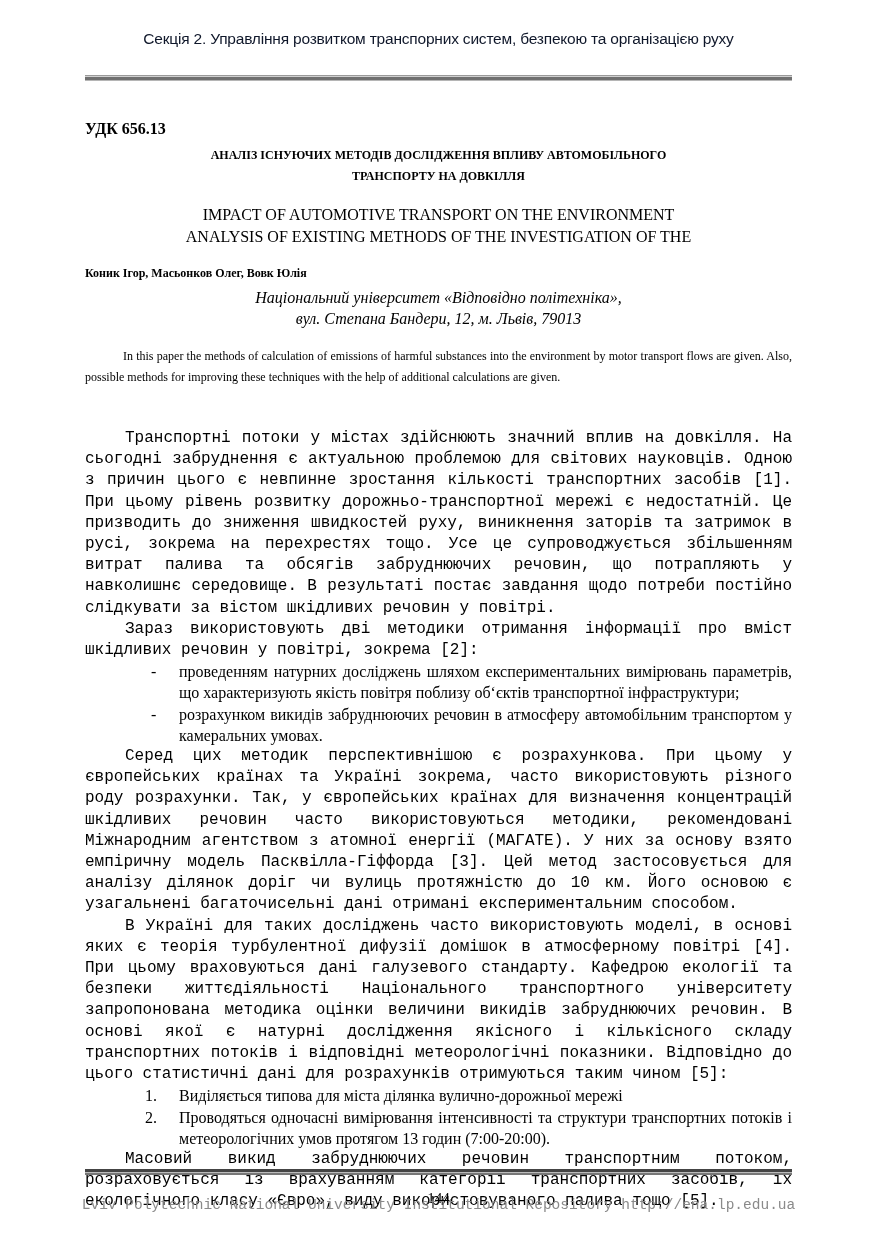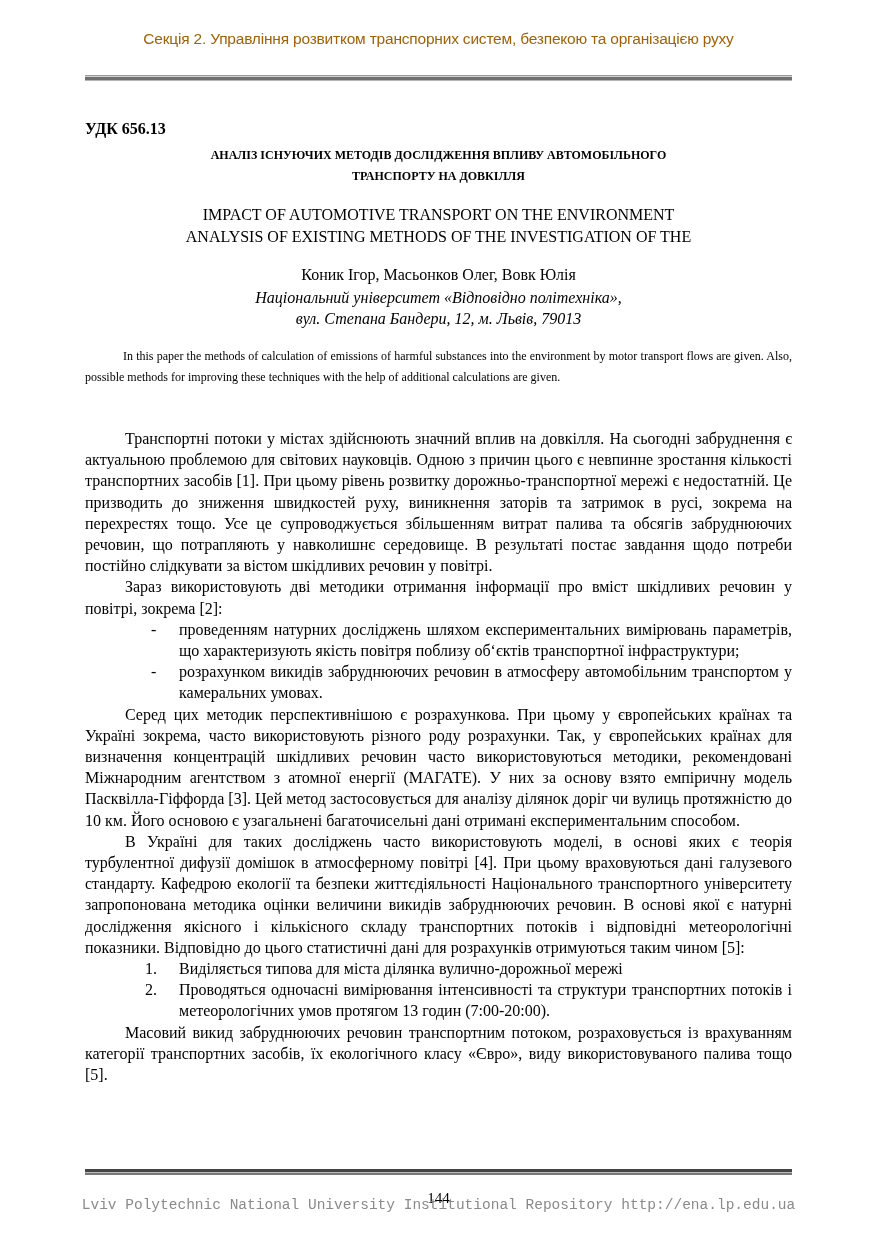--- a/index.html
+++ b/index.html
@@ -2,21 +2,21 @@
 <html><head>
   <meta charset="utf-8">
   <style>
     html, body { margin: 0; padding: 0; background: #ffffff; }
     body { width: 877px; height: 1240px; position: relative; overflow: hidden; color: #000; }
     .page { position: absolute; left: 0; top: 0; width: 877px; height: 1240px; }
 
     .running-header {
       position: absolute; top: 30px; left: 0; width: 877px; text-align: center;
       font-family: "Liberation Sans Narrow", "Liberation Sans", sans-serif;
-      font-size: 15.5px; color: #a16207; letter-spacing: -0.2px;
+      font-size: 15.5px; color: #0f172a; letter-spacing: -0.2px;
     }
     .rule-top {
       position: absolute; left: 85px; width: 707px; top: 75px; height: 6px;
       background: linear-gradient(#9a9a9a 0px, #9a9a9a 1px, #d0d0d0 1px, #d0d0d0 2px, #707070 2px, #707070 5px, #b5b5b5 5px);
     }
     .rule-bottom {
       position: absolute; left: 85px; width: 707px; top: 1169px; height: 6px;
       background: linear-gradient(#444 0px, #444 3px, #bbb 3px, #bbb 4px, #777 4px, #777 6px);
     }
 
@@ -27,37 +27,37 @@
     }
     .title-ua {
       position: absolute; left: 85px; width: 707px; top: 145px; text-align: center;
       font-weight: bold; font-size: 12px; line-height: 21px;
     }
     .title-en {
       position: absolute; left: 85px; width: 707px; top: 204px; text-align: center;
       font-size: 16px; line-height: 22px;
     }
     .authors {
-      position: absolute; left: 85px; width: 707px; top: 266px; text-align: center;
-      font-weight: normal; font-size: 16px;
+      position: absolute; left: 85px; width: 707px; top: 266px; 
+      font-weight: bold; font-size: 12px;
     }
     .affil {
       position: absolute; left: 85px; width: 707px; top: 287px; text-align: center;
       font-style: italic; font-size: 16px; line-height: 21px;
     }
     .abstract {
       position: absolute; left: 85px; width: 707px; top: 346px;
       font-size: 12px; line-height: 21px; text-align: justify;
       text-indent: 38px;
     }
     .body {
       position: absolute; left: 85px; width: 707px; top: 428px;
       font-size: 16px; line-height: 21.2px;
     }
-    .body p { margin: 0; text-align: justify; text-indent: 40px; }
+    .body p { margin: 0; text-align: justify; text-indent: 40px; font-family: Liberation Mono, monospace; }
     .body ul, .body ol { margin: 0; padding: 0; list-style: none; }
     .li { position: relative; padding-left: 94px; text-align: justify; }
     .li .marker { position: absolute; left: 66px; top: 0; }
     .li.num .marker { left: 60px; }
 
     .page-number {
       position: absolute; top: 1190px; left: 0; width: 877px; text-align: center;
       font-size: 15px;
     }
     .repo-footer {

